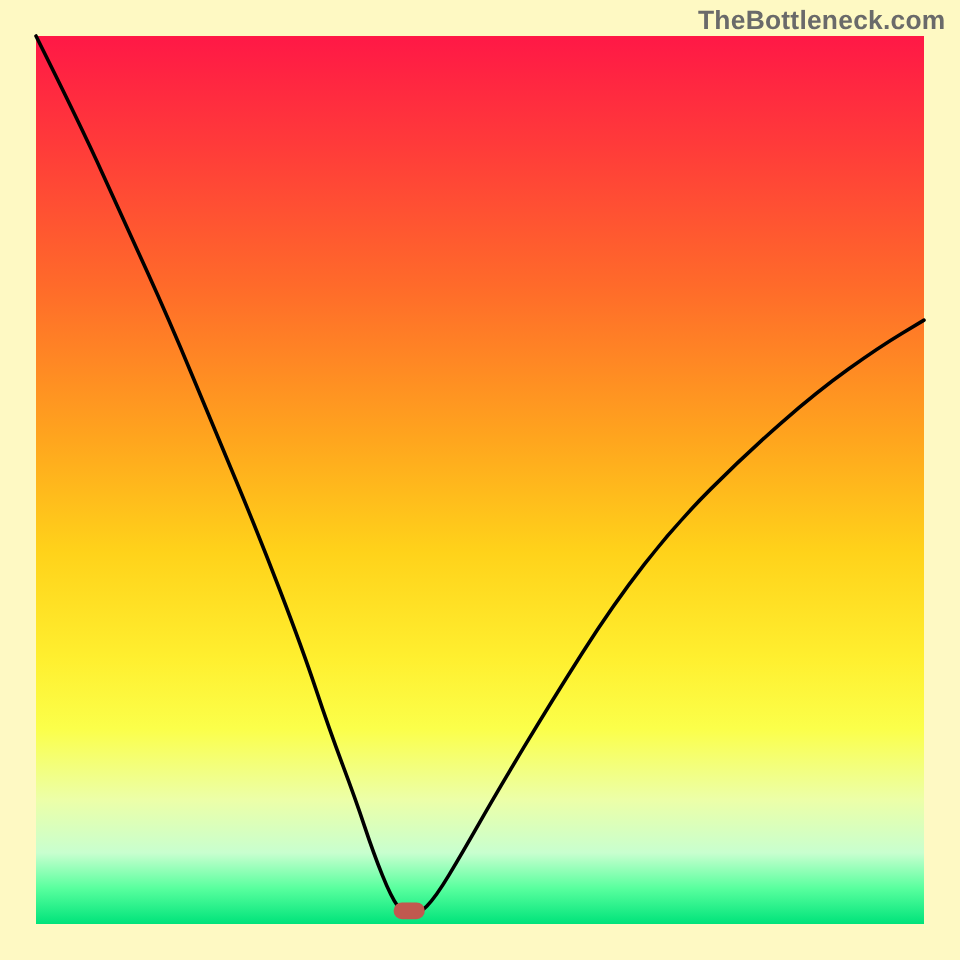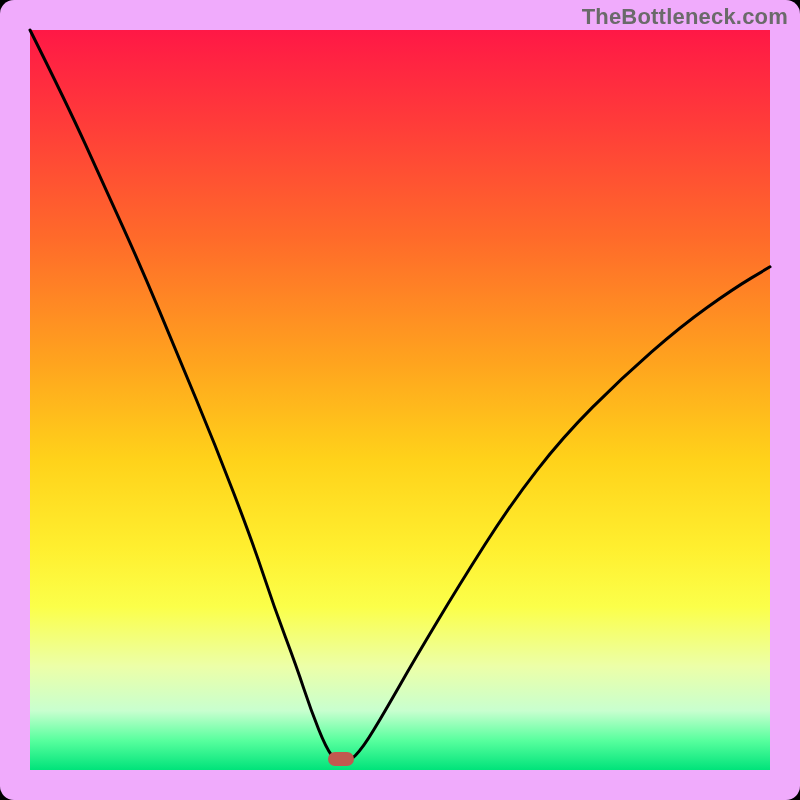--- a/index.html
+++ b/index.html
@@ -1,22 +1,21 @@
 <!DOCTYPE html>
 <html><head>
 <meta charset="utf-8">
 <style>
   * { margin: 0; padding: 0; box-sizing: border-box; }
   html, body { width: 800px; height: 800px; overflow: hidden; background: #000; }
   .frame {
     position: relative;
     width: 800px;
     height: 800px;
-    background: #f0abfc;
-    border-radius: 14px;
+    background: #fef9c3;
   }
   .watermark {
     position: absolute;
     top: 4px;
     right: 12px;
     font-family: Arial, Helvetica, sans-serif;
     font-size: 22px;
     font-weight: 600;
     color: #6a6a6a;
     letter-spacing: 0.2px;

